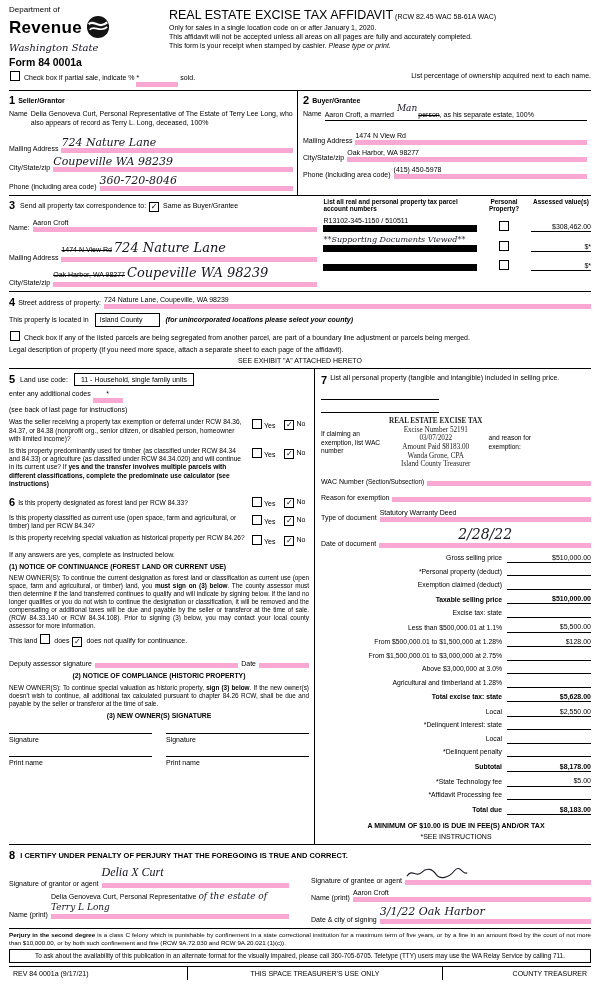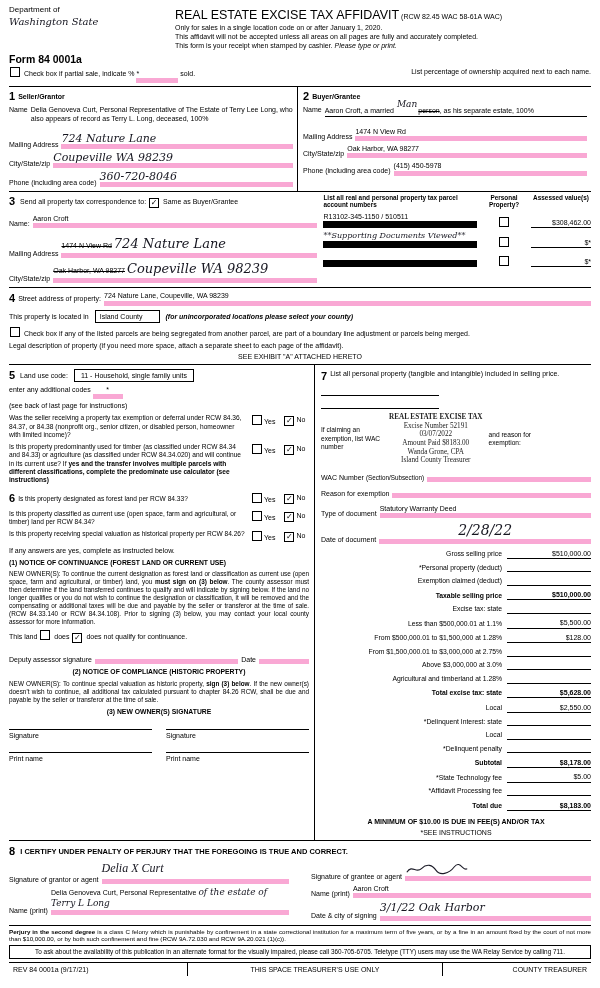--- a/index.html
+++ b/index.html
@@ -14,21 +14,21 @@
       font-size:8px;text-align:center;vertical-align:-1px;margin:0 2px 0 1px;flex:none;background:#fff}
   .hand{font-family:"DejaVu Serif",serif;font-style:italic;color:#15151f}
   .hand-lg{font-size:11px;line-height:1}
   .fill{display:inline-block;border-bottom:5px solid #f9a8d4;min-height:8px}
   .grow{flex:1}
   .strike{text-decoration:line-through}
   .sec-num{font-weight:bold;font-size:11px;margin-right:3px;vertical-align:-1px}
   .fline{display:flex;align-items:flex-end;margin-top:3px}
   .fline>span:first-child{white-space:nowrap;margin-right:3px}
 
-  .hdr{display:flex;gap:16px}
+  .hdr{display:flex;gap:10px}
   .logo{width:150px}
   .dept{font-size:8px}
   .revrow{display:flex;align-items:center;gap:4px}
   .rev{font-weight:bold;font-size:17px;letter-spacing:.3px}
   .wa{font-size:10px}
   .titleblock{flex:1;padding-top:2px}
   .title{font-weight:normal;font-size:12.5px}
   .formno{font-size:10.5px;margin:2px 0 1px}
   .formline{display:flex;justify-content:space-between;border-bottom:1px solid #000;padding-bottom:3px}
 
@@ -90,20 +90,30 @@
   .bb-r{width:140px;text-align:right}
 </style>
 </head>
 <body>
 
 <div class="page">
 
   <div class="hdr">
     <div class="logo">
       <div class="dept">Department of</div>
+      <div class="revrow">
+        <span class="rev">Revenue</span>
+        <span>
+          <svg width="24" height="24" viewBox="0 0 26 26">
+            <circle cx="13" cy="13" r="12" fill="#141414"></circle>
+            <path d="M3 10 C 8 4, 14 16, 23 8" stroke="#fff" stroke-width="2.4" fill="none"></path>
+            <path d="M4 16 C 9 10, 15 20, 23 13" stroke="#fff" stroke-width="1.8" fill="none"></path>
+          </svg>
+        </span>
+      </div>
       <div class="wa hand">Washington State</div>
     </div>
     <div class="titleblock">
       <div>
         <span class="title">REAL ESTATE EXCISE TAX AFFIDAVIT</span>
         <span>(RCW 82.45 WAC 58-61A WAC)</span>
       </div>
       <div>Only for sales in a single location code on or after January 1, 2020.</div>
       <div>This affidavit will not be accepted unless all areas on all pages are fully and accurately completed.</div>
       <div>

